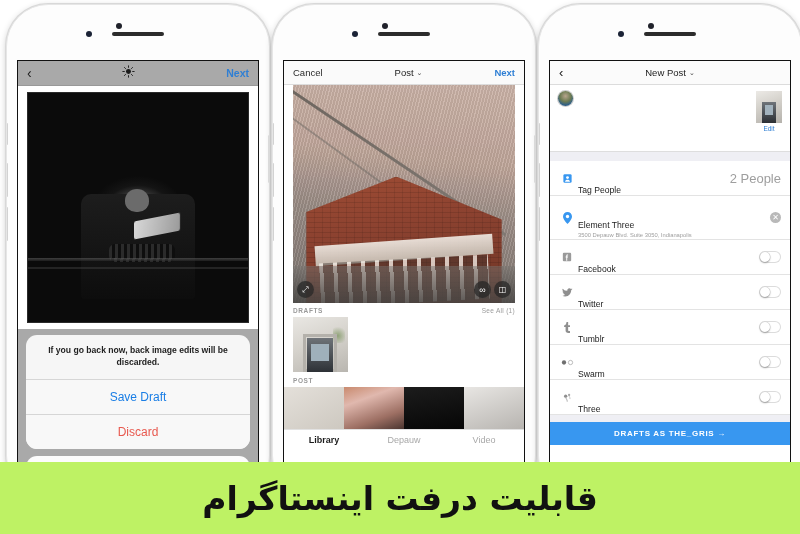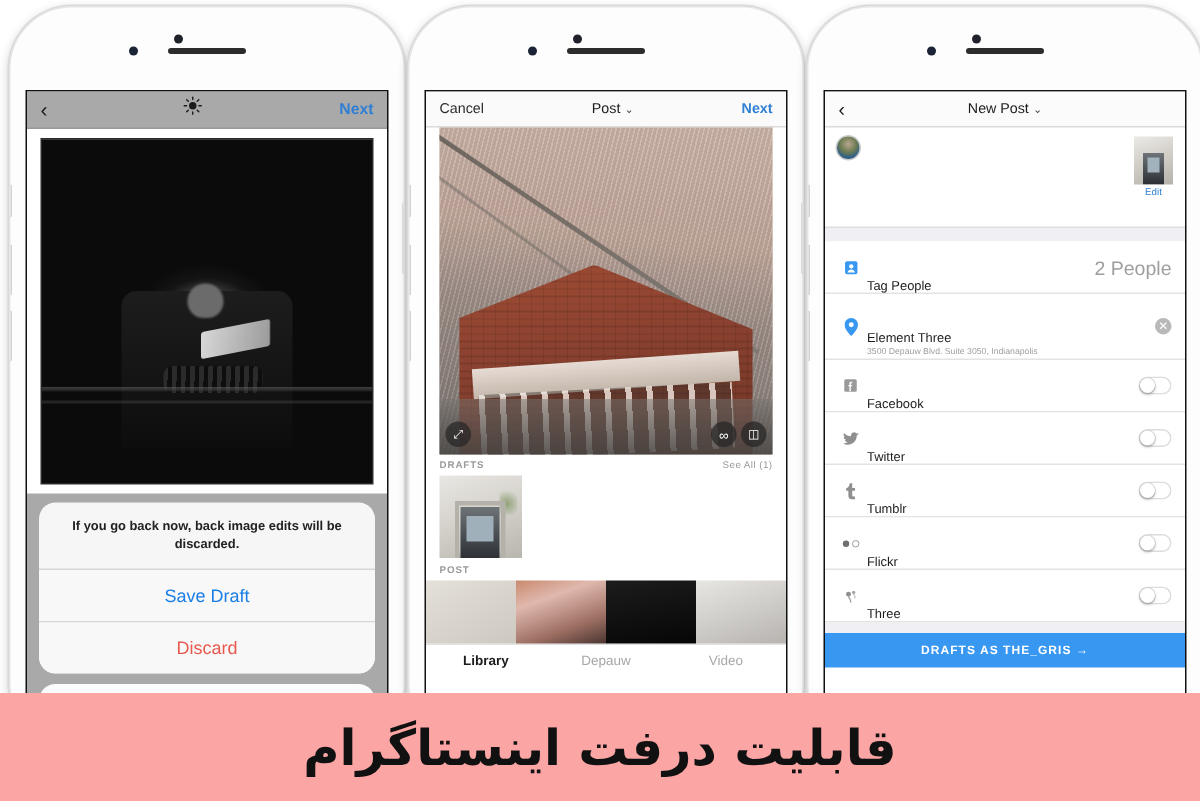--- a/index.html
+++ b/index.html
@@ -270,21 +270,21 @@
     background:#fff;box-shadow:0 1px 2px rgba(0,0,0,.3),0 0 0 .5px #d5d5d5;
   }
   .p3-gap{height:7px;background:#efeff4;}
   .share-bar{
     background:#3897f0;color:#fff;text-align:center;
     font-size:8px;font-weight:700;letter-spacing:.7px;padding:7px 0;
   }
 
   
   .caption-band{
-    position:absolute;left:0;right:0;bottom:0;height:72px;background:#fca5a5;
+    position:absolute;left:0;right:0;bottom:0;height:72px;background:#bef264;
     display:flex;align-items:center;justify-content:center;
   }
   .caption-text{
     font-family:"DejaVu Sans",sans-serif;
     font-size:33px;font-weight:700;color:#111;direction:rtl;
     letter-spacing:0px;white-space:nowrap;
   }
 </style>
 </head>
 <body>
@@ -501,21 +501,21 @@
         <span class="toggle"></span>
       </div>
 
       <div class="row">
         <span class="ico">
           <svg width="13" height="7" viewBox="0 0 26 12" aria-hidden="true">
             <circle cx="6" cy="6" r="4.3" fill="#6f6f6f"></circle>
             <circle cx="19" cy="6" r="4.3" fill="none" stroke="#9a9a9a" stroke-width="1.3"></circle>
           </svg>
         </span>
-        <span class="rl">Flickr</span>
+        <span class="rl">Swarm</span>
         <span class="toggle"></span>
       </div>
 
       <div class="row">
         <span class="ico">
           <svg width="11" height="11" viewBox="0 0 24 24" aria-hidden="true">
             <circle cx="8" cy="9" r="3.6" fill="#8f8f8f"></circle>
             <circle cx="15.5" cy="6.5" r="2.5" fill="#a8a8a8"></circle>
             <path d="M8 12.6c2 2.6 3.4 5.2 3.4 8.4" stroke="#8f8f8f" stroke-width="1.7" fill="none"></path>
             <path d="M15.5 9c1.4 2 2 4 2 6.4" stroke="#a8a8a8" stroke-width="1.4" fill="none"></path>

